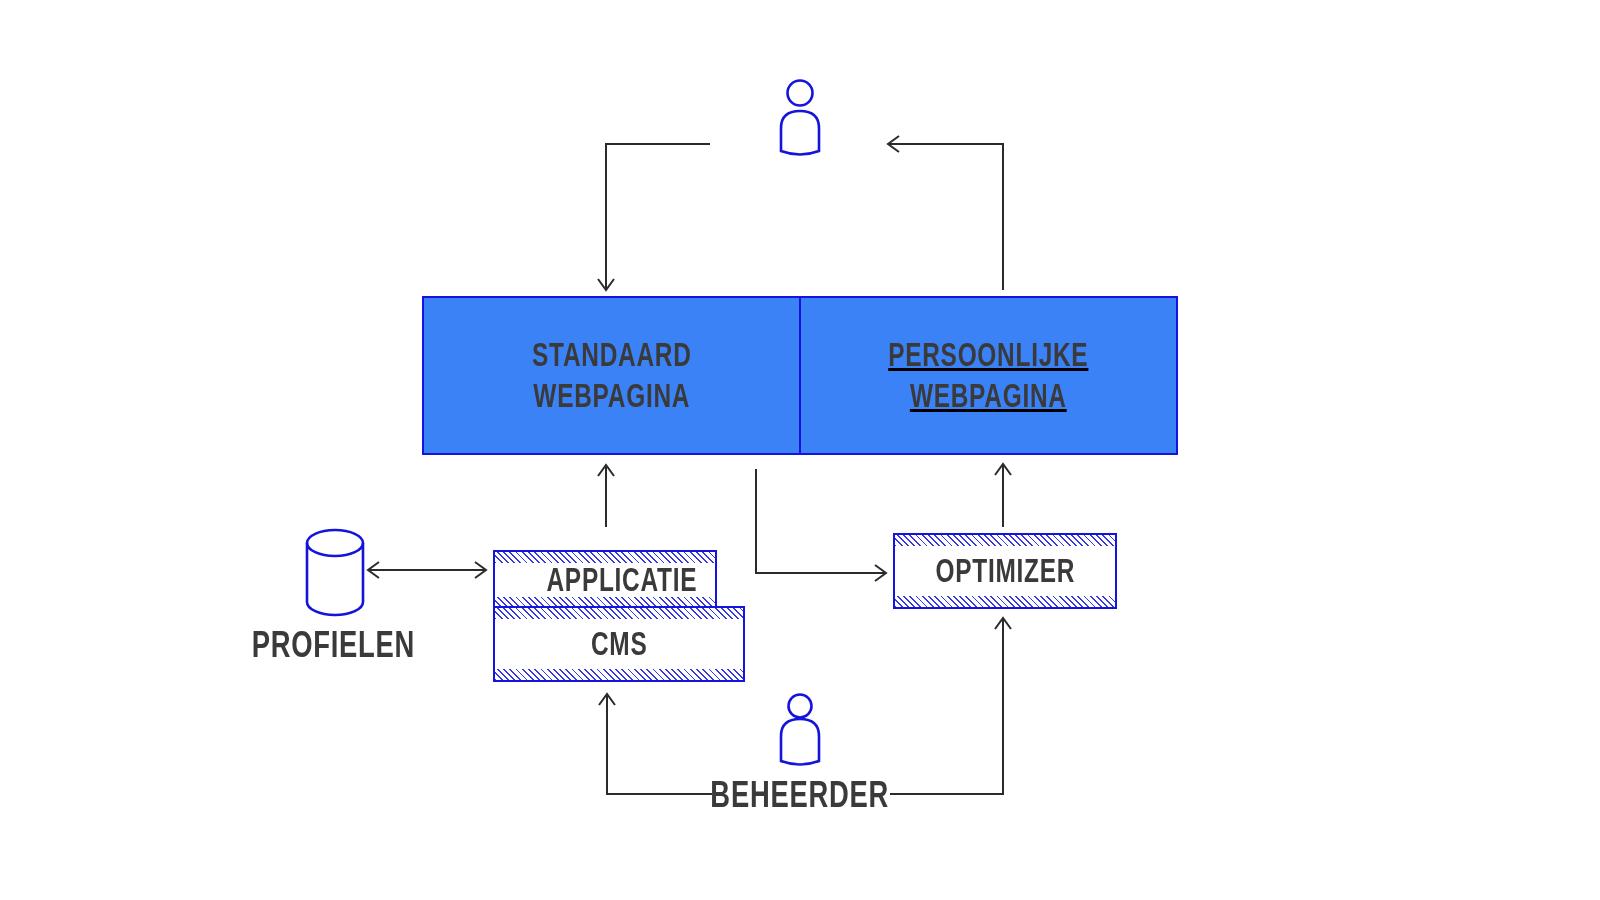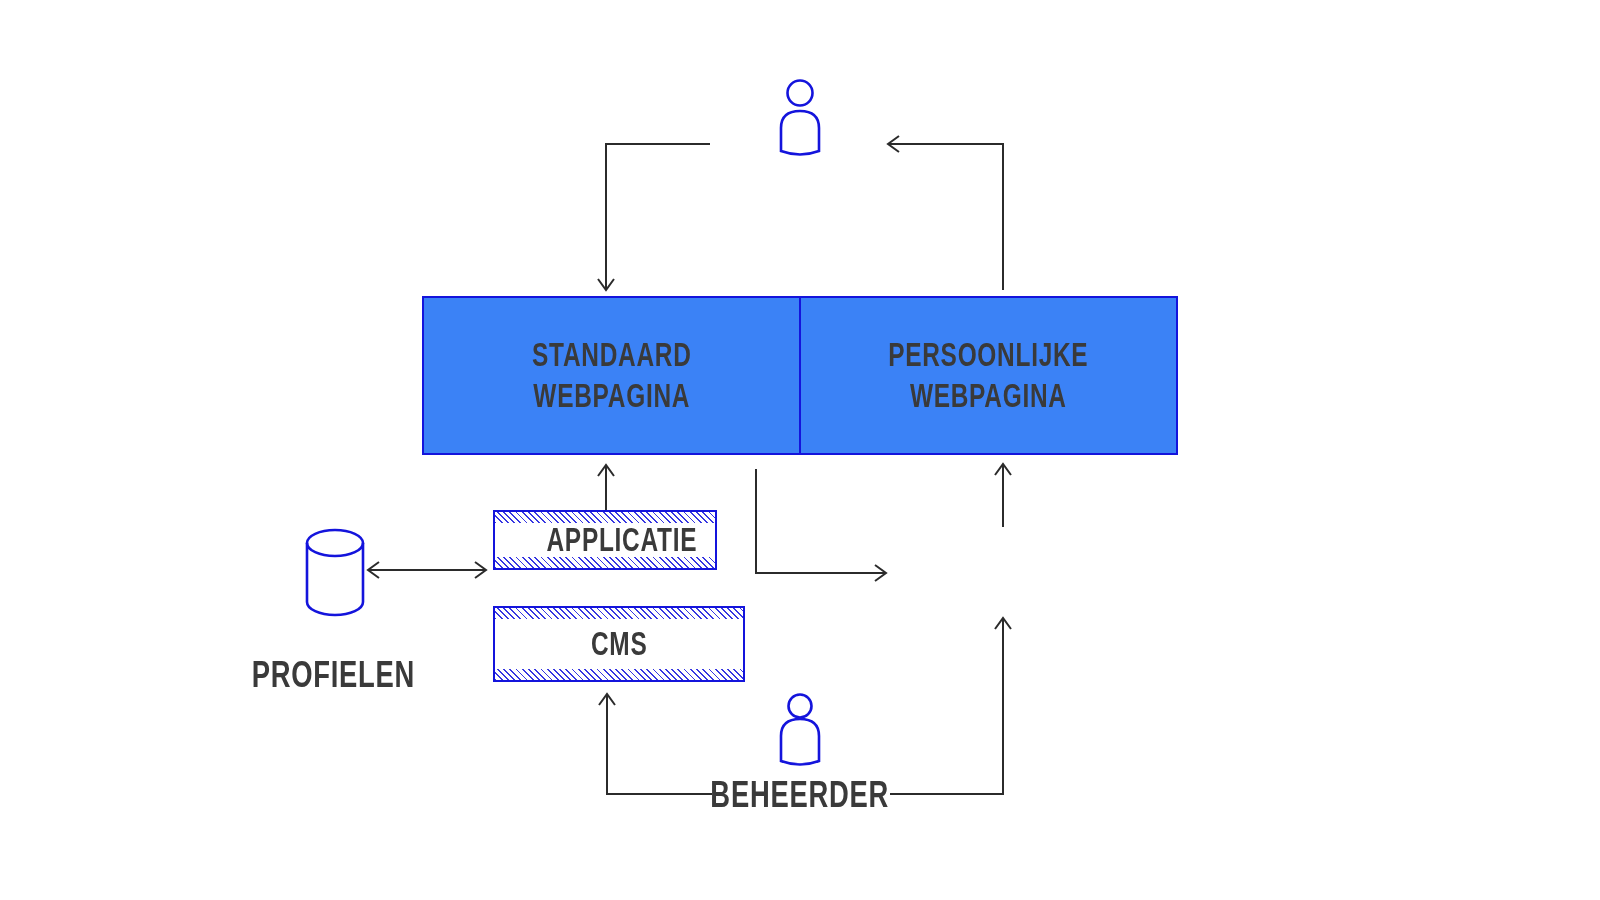--- a/index.html
+++ b/index.html
@@ -16,48 +16,48 @@
   .layer{position:absolute;left:0;top:0;width:1600px;height:900px;}
   .edge{stroke:var(--arrow);stroke-width:2;fill:none;}
   .blue-shape{stroke:var(--blue);stroke-width:2.6;fill:none;}
 
   
   .main-box{
     position:absolute;left:422px;top:296px;width:756px;height:159px;
     border:2px solid var(--blue);box-sizing:border-box;display:flex;background:#3b82f6;
   }
   .half{flex:1 1 0;display:flex;align-items:center;justify-content:center;}
-  .half.right{border-left:2px solid var(--blue);}
+  .half.right{border-left:2px solid var(--blue);text-decoration:underline;}
 
   
   .hatchbox{
     position:absolute;border:2px solid var(--blue);box-sizing:border-box;background:#fff;
     display:flex;align-items:center;justify-content:center;
   }
   .hatchbox::before,.hatchbox::after{
     content:"";position:absolute;left:0;right:0;height:11px;
     background:repeating-linear-gradient(45deg,
       rgba(20,20,220,0.85) 0 1.3px, transparent 1.3px 4.4px);
   }
   .hatchbox::before{top:0;}
   .hatchbox::after{bottom:0;}
-  .box-applicatie{left:493px;top:510px;width:224px;height:60px;padding-left:33px;}
+  .box-applicatie{left:493px;top:550px;width:224px;height:60px;padding-left:33px;}
   .box-cms{left:493px;top:606px;width:252px;height:76px;}
   .box-optimizer{left:893px;top:533px;width:224px;height:76px;}
 
   
   .lbl{
     display:inline-block;font-weight:bold;color:var(--text);
     font-size:33px;line-height:1.22;letter-spacing:1px;text-align:center;
     white-space:pre-line;transform:scaleX(0.74);transform-origin:50% 50%;
   }
   .tag{position:absolute;width:300px;text-align:center;}
   .tag .lbl{font-size:37px;line-height:37px;}
   .tag-bezoeker{left:650px;top:163px;}
-  .tag-profielen{left:183px;top:656px;}
+  .tag-profielen{left:183px;top:626px;}
   .tag-beheerder{left:650px;top:776px;}
 </style>
 </head>
 <body>
 
 <div class="canvas">
 
   <svg class="layer" viewBox="0 0 1600 900" xmlns="http://www.w3.org/2000/svg">
     <defs>
       <marker id="ah" viewBox="-13 -10 26 20" refX="0" refY="0" markerWidth="26" markerHeight="20" markerUnits="userSpaceOnUse" orient="auto-start-reverse">
@@ -102,20 +102,23 @@
 WEBPAGINA</span>
     </div>
   </div>
 
   <div class="hatchbox box-applicatie">
     <span class="lbl">APPLICATIE</span>
   </div>
   <div class="hatchbox box-cms">
     <span class="lbl">CMS</span>
   </div>
+  <div class="hatchbox box-optimizer">
+    <span class="lbl">OPTIMIZER</span>
+  </div>
 
   <div class="tag tag-profielen">
     <span class="lbl">PROFIELEN</span>
   </div>
   <div class="tag tag-beheerder">
     <span class="lbl">BEHEERDER</span>
   </div>
 
 </div>
 

